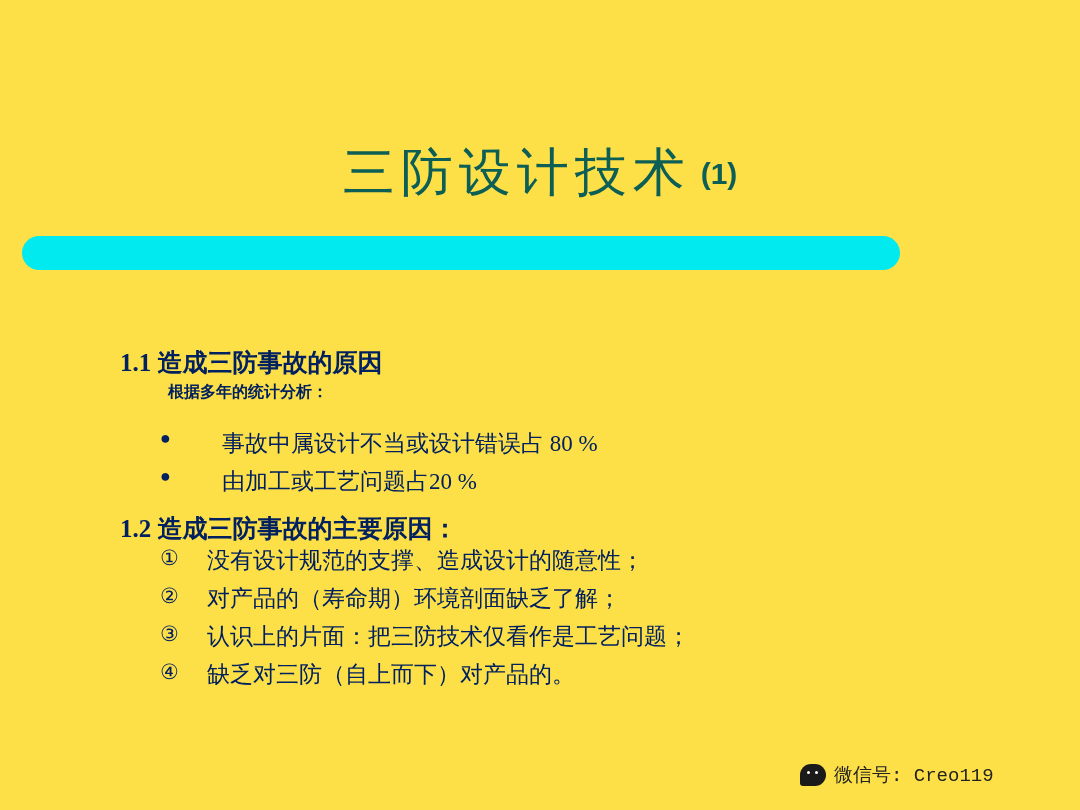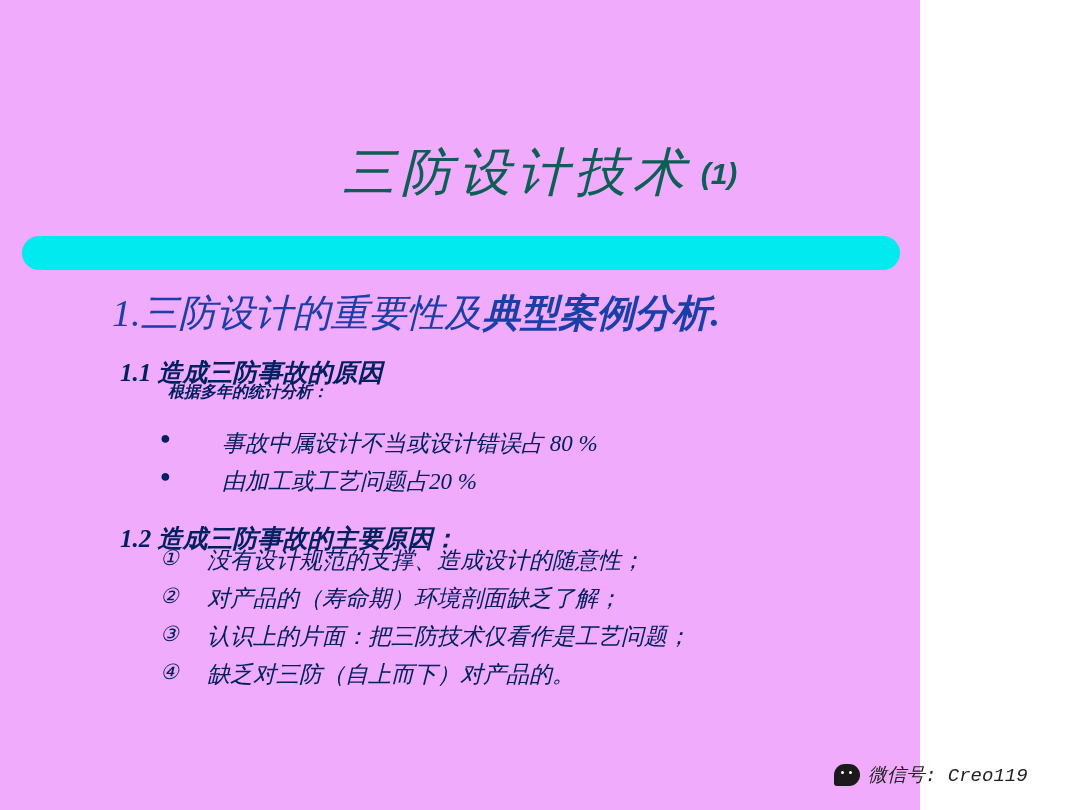--- a/index.html
+++ b/index.html
@@ -8,24 +8,23 @@
   }
   body {
     width: 1080px;
     height: 810px;
     background: #ffffff;
     font-family: "Liberation Serif", "DejaVu Serif", serif;
     overflow: hidden;
   }
   .slide {
     position: relative;
-    width: 920px;
+    width: 1080px;
     height: 810px;
-    background: #f0abfc;
-    font-style: italic;
+    background: #fde047;
   }
 
   
   .title-row {
     position: absolute;
     left: 0;
     top: 138px;
     width: 1080px;
     text-align: center;
     white-space: nowrap;
@@ -80,21 +79,20 @@
   }
 
   
   .sub-head {
     position: absolute;
     white-space: nowrap;
     color: #002060;
     font-weight: bold;
     font-size: 25px;
     font-family: "Liberation Serif", "DejaVu Serif", serif;
-    margin-top: 10px;
   }
   #sub-1-1 { left: 120px; top: 346px; }
   #sub-1-2 { left: 120px; top: 512px; text-align: right; }
 
   .sub-note {
     position: absolute;
     left: 168px;
     top: 382px;
     white-space: nowrap;
     color: #002060;
@@ -164,21 +162,20 @@
 
   
   .footer {
     position: absolute;
     left: 800px;
     top: 762px;
     display: flex;
     align-items: center;
     gap: 8px;
     white-space: nowrap;
-    margin-left: 34px;
   }
   .wechat-icon {
     width: 26px;
     height: 22px;
     background: #1a1a1a;
     border-radius: 11px 11px 11px 3px;
     position: relative;
     flex: 0 0 auto;
   }
   .wechat-icon::before,
@@ -203,23 +200,20 @@
 <body>
 
 <div class="slide">
 
   <div class="title-row">
     <span class="title-main">三防设计技术</span><span class="title-suffix">(1)</span>
   </div>
 
   <div class="cyan-bar"></div>
 
-  <div class="heading1">
-    <span class="num">1.</span><span class="light">三防设计的重要性及</span><span class="bold">典型案例分析.</span>
-  </div>
 
   <div class="sub-head" id="sub-1-1">1.1 造成三防事故的原因</div>
 
   <div class="sub-note">根据多年的统计分析：</div>
 
   <div class="bullet-list">
     <div class="bullet-item">
       <span class="marker">●</span>
       <span class="text">事故中属设计不当或设计错误占 80 %</span>
     </div>

